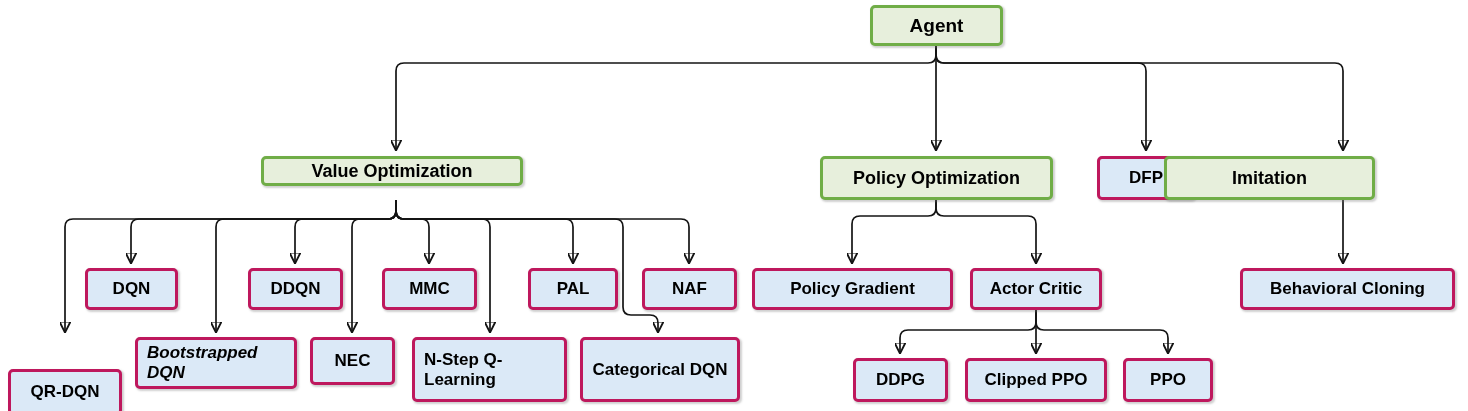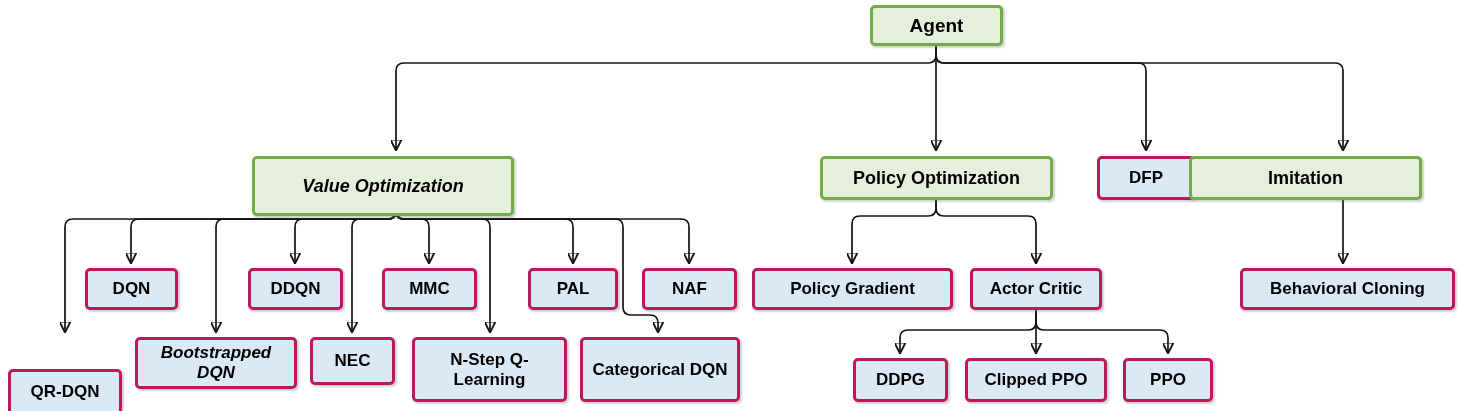--- a/index.html
+++ b/index.html
@@ -8,21 +8,20 @@
     width:1468px;height:411px;
     background:#ffffff;
     font-family:"Liberation Sans", sans-serif;
     overflow:hidden;
   }
   #edges{position:absolute;left:0;top:0;width:1468px;height:411px;}
   #edges path{fill:none;stroke:#141414;stroke-width:1.7px;}
   .node{
     position:absolute;
     display:flex;align-items:center;justify-content:center;
-    text-align:center;
     border-radius:5px;
     font-weight:bold;
     color:#000;
     line-height:1.15;
     box-sizing:border-box;
     box-shadow:1.5px 1.5px 2px rgba(120,120,120,0.35);
     padding:2px 9px;
   }
   .node.green{background:#e7efdc;border:3px solid #70ad47;font-size:18px;}
   .node.blue{background:#dbe9f7;border:3px solid #be185d;font-size:17px;}
@@ -62,30 +61,30 @@
 
     <path marker-end="url(#arrow)" d="M1036,310 V322 Q1036,330 1028,330 H908 Q900,330 900,338 V353"></path>
     <path marker-end="url(#arrow)" d="M1036,310 V353"></path>
     <path marker-end="url(#arrow)" d="M1036,310 V322 Q1036,330 1044,330 H1160 Q1168,330 1168,338 V353"></path>
   </svg>
 
   <div class="node green" style="left:870px;top:5px;width:133px;height:41px;font-size:19px;">
     <span>Agent</span>
   </div>
 
-  <div class="node green" style="left:252px;top:156px;width:262px;height:60px;font-style:italic;">
+  <div class="node green" style="left:261px;top:156px;width:262px;height:30px;">
     <span>Value Optimization</span>
   </div>
   <div class="node green" style="left:820px;top:156px;width:233px;height:44px;">
     <span>Policy Optimization</span>
   </div>
   <div class="node blue" style="left:1097px;top:156px;width:98px;height:44px;">
     <span>DFP</span>
   </div>
-  <div class="node green" style="left:1189px;top:156px;width:233px;height:44px;">
+  <div class="node green" style="left:1164px;top:156px;width:211px;height:44px;">
     <span>Imitation</span>
   </div>
 
   <div class="node blue" style="left:85px;top:268px;width:93px;height:42px;">
     <span>DQN</span>
   </div>
   <div class="node blue" style="left:248px;top:268px;width:95px;height:42px;">
     <span>DDQN</span>
   </div>
   <div class="node blue" style="left:382px;top:268px;width:95px;height:42px;">

